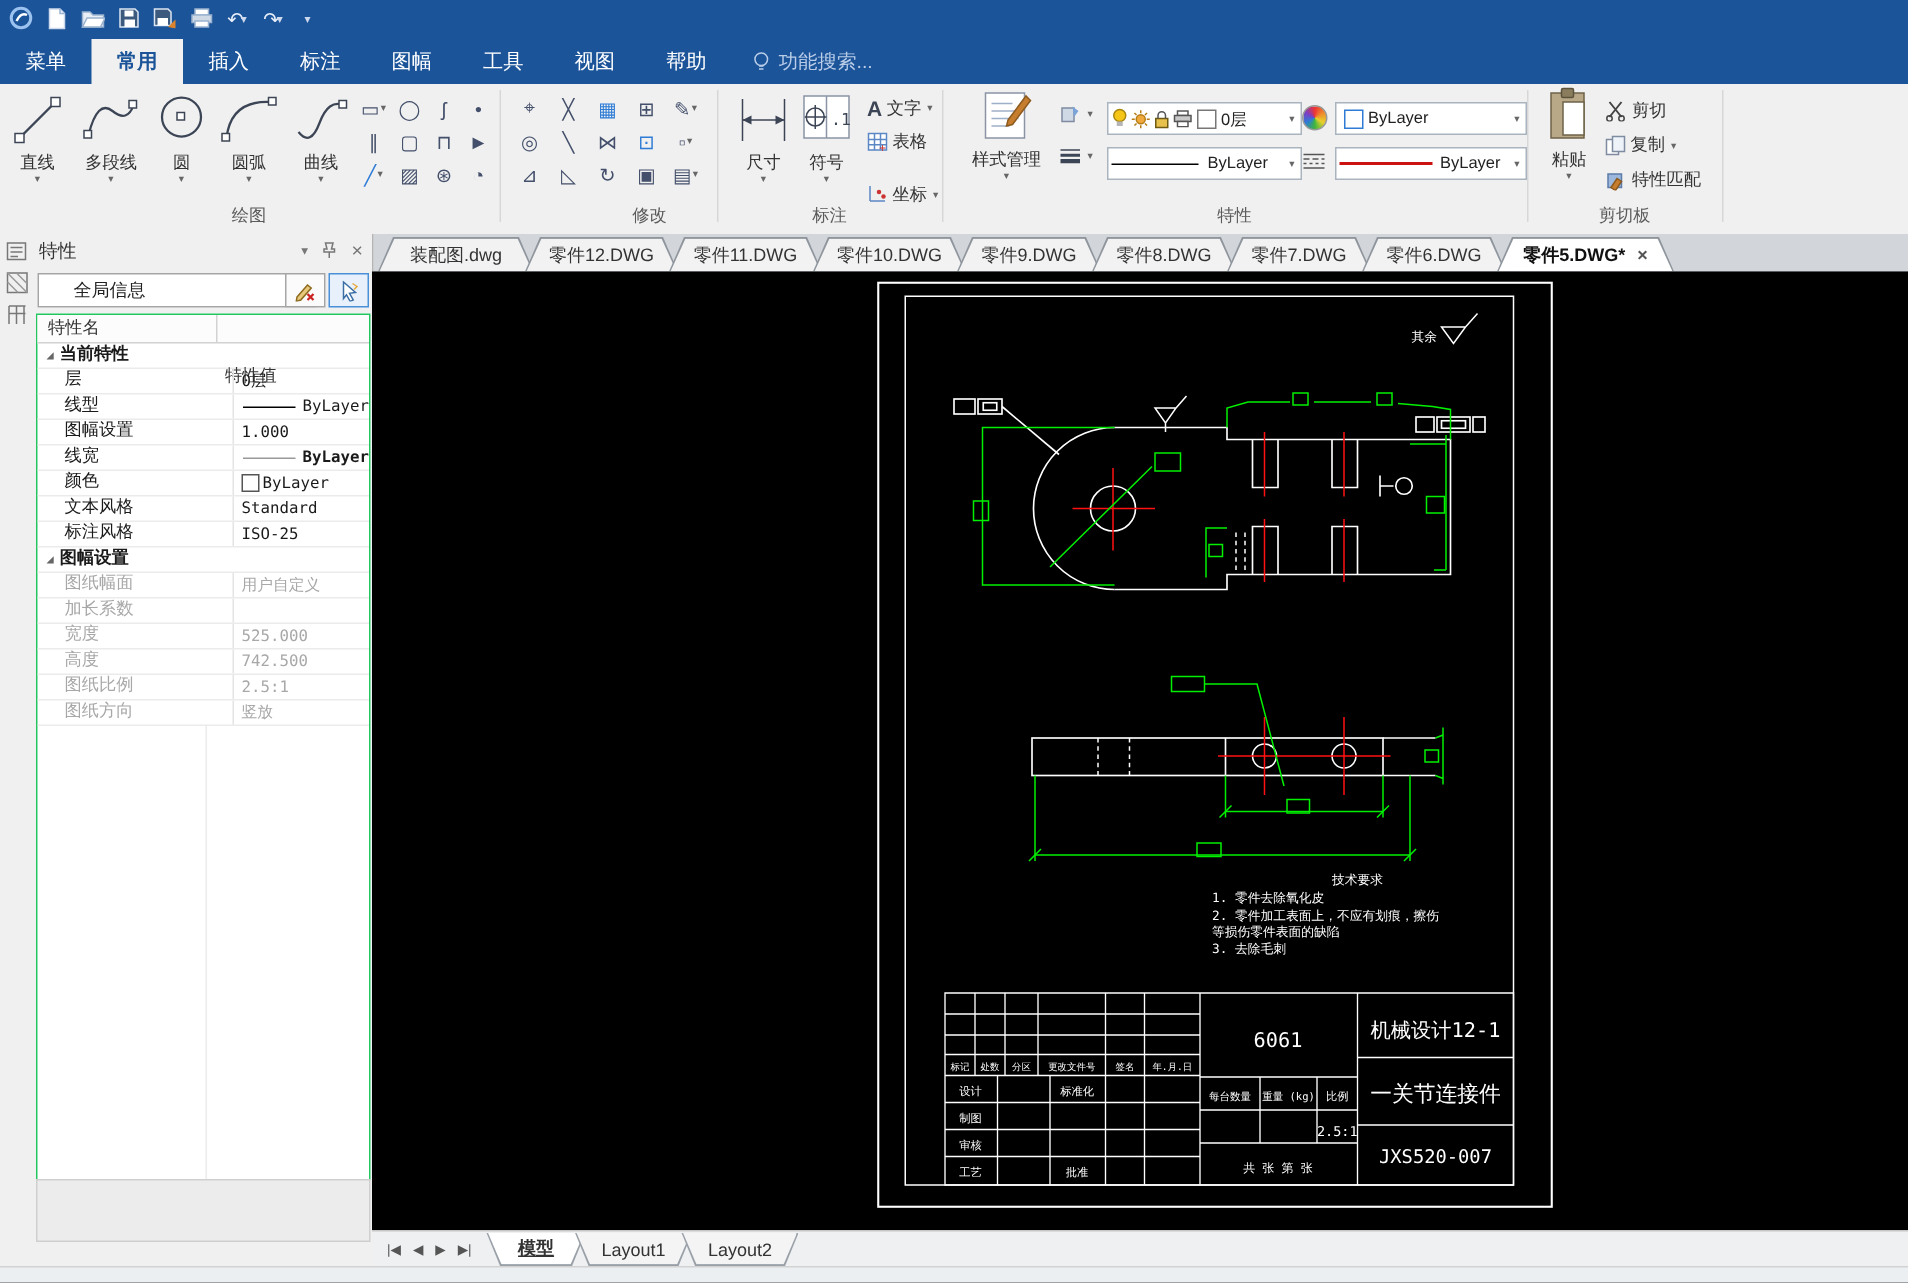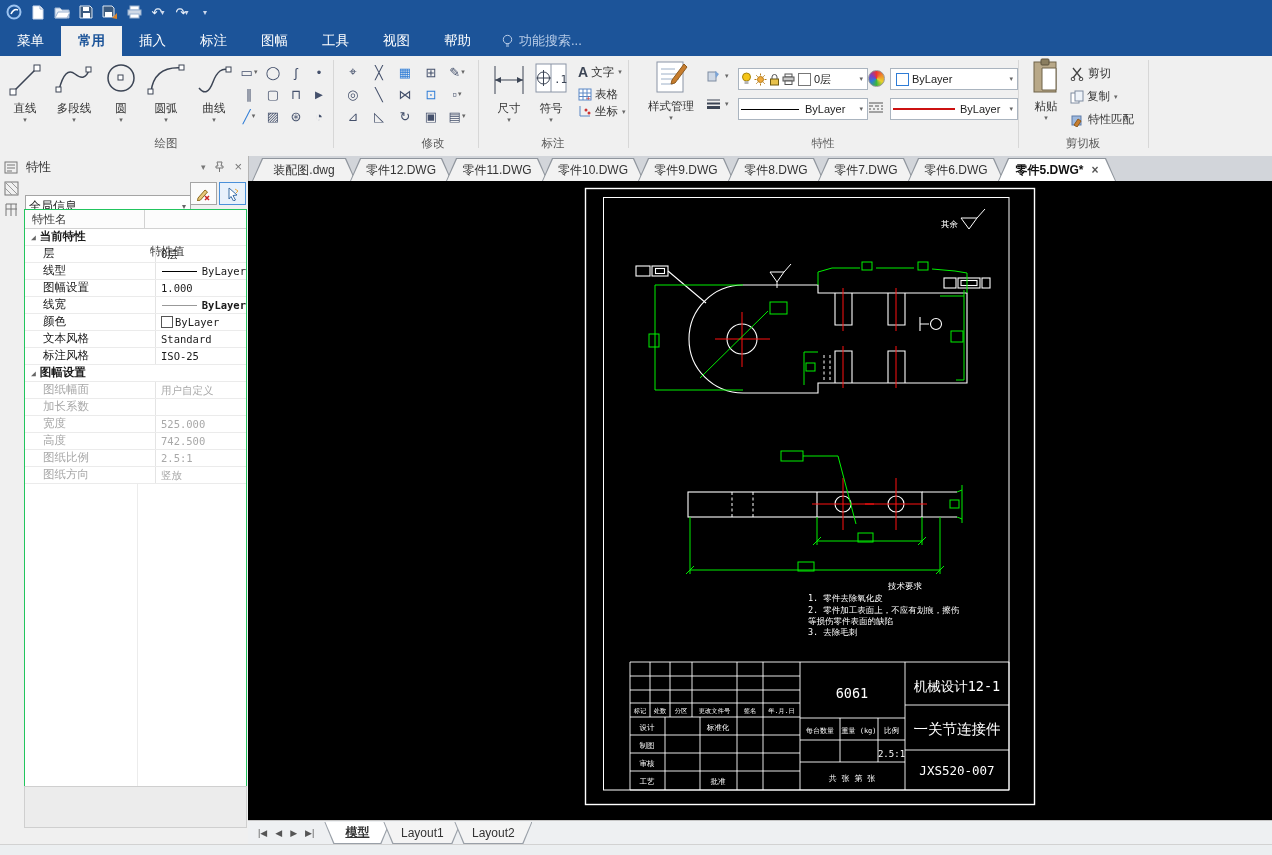--- a/index.html
+++ b/index.html
@@ -45,21 +45,21 @@
   .dtab .tin{position:absolute;inset:1px 1px 0 1px;background:#f2f2f2;clip-path:polygon(10px 0,calc(100% - 10px) 0,100% 100%,0 100%);
         display:flex;align-items:center;justify-content:center;font-size:12px;color:#333;padding:0 16px;white-space:nowrap;}
   .dtab.active .tin{background:#ffffff;font-weight:bold;color:#111;}
   .tclose{margin-left:8px;font-size:12px;color:#555;}
   
   .panel{left:0;top:156px;width:248px;height:688px;background:#f0f0f0;border-right:1px solid #b5b5b5;}
   .lstrip{position:absolute;left:1px;top:3px;width:20px;display:flex;flex-direction:column;gap:4px;align-items:center;}
   .lsico{width:17px;height:17px;color:#666;}
   .phead{position:absolute;left:26px;top:3px;width:220px;height:18px;font-size:12.5px;color:#333;}
   .phicons{position:absolute;right:4px;top:0;display:flex;gap:9px;color:#777;font-size:11px;align-items:center;}
-  .pcombo{position:absolute;left:25px;top:26px;width:161px;height:21px;background:#fff;border:1px solid #a5a5a5;font-size:12px;color:#222;display:flex;align-items:center;padding-left:3px;margin-top:13px;}
+  .pcombo{position:absolute;left:25px;top:26px;width:161px;height:21px;background:#fff;border:1px solid #a5a5a5;font-size:12px;color:#222;display:flex;align-items:center;padding-left:23px;}
   .pcombo .ccaret{margin-left:auto;font-size:8px;color:#666;padding:0 4px;}
   .pbtn{position:absolute;top:26px;width:25px;height:21px;background:#fbfbfb;border:1px solid #a5a5a5;display:flex;align-items:center;justify-content:center;font-size:12px;}
   .pbtn.sel{border:1px solid #4a90d9;background:#e8f1fb;}
   .ptable{position:absolute;left:24px;top:53px;width:221px;height:576px;background:#fff;border:1px solid #22c55e;font-size:11.5px;}
   .pthead{display:flex;height:18px;line-height:18px;border-bottom:1px solid #d2d2d2;background:#fcfcfc;color:#333;}
   .pthead .c1{width:112px;padding-left:7px;border-right:1px solid #d2d2d2;}
   .pthead .c2{flex:1;padding-left:5px;margin-top:32px;}
   .prow{display:flex;height:16px;line-height:16px;border-bottom:1px solid #ebebeb;color:#1a1a1a;}
   .prow .pname{width:112px;padding-left:18px;border-right:1px solid #e4e4e4;white-space:nowrap;overflow:hidden;font-family:Liberation Mono, monospace;}
   .prow .pval{flex:1;padding-left:5px;display:flex;align-items:center;font-family:"DejaVu Sans Mono",monospace;font-size:10.5px;white-space:nowrap;overflow:hidden;}
@@ -265,21 +265,21 @@
       <span class="scaret">▾</span>
     </div>
     <div class="rrow" style="left:578px;top:31px">
       <svg width="14" height="13">
           <rect x="1" y="1" width="12" height="11" fill="#fff" stroke="#5b87c5"></rect>
           <path d="M1 5 h12 M1 8.5 h12 M5 1 v11 M9 1 v11" stroke="#5b87c5"></path>
           <text x="8" y="13" font-size="8" fill="#c33">+</text>
         </svg>
       <span>表格</span>
     </div>
-    <div class="rrow" style="left:578px;top:48px">
+    <div class="rrow" style="left:578px;top:66px">
       <svg width="14" height="13">
           <path d="M2 11 H12 M2 11 V1" stroke="#5b87c5"></path>
           <circle cx="8" cy="5" r="1.5" fill="#c33"></circle>
           <circle cx="11" cy="8" r="1.5" fill="#c33"></circle>
         </svg>
       <span>坐标</span>
       <span class="scaret">▾</span>
     </div>
     <div class="rglabel" style="left:553px">标注</div>
 

